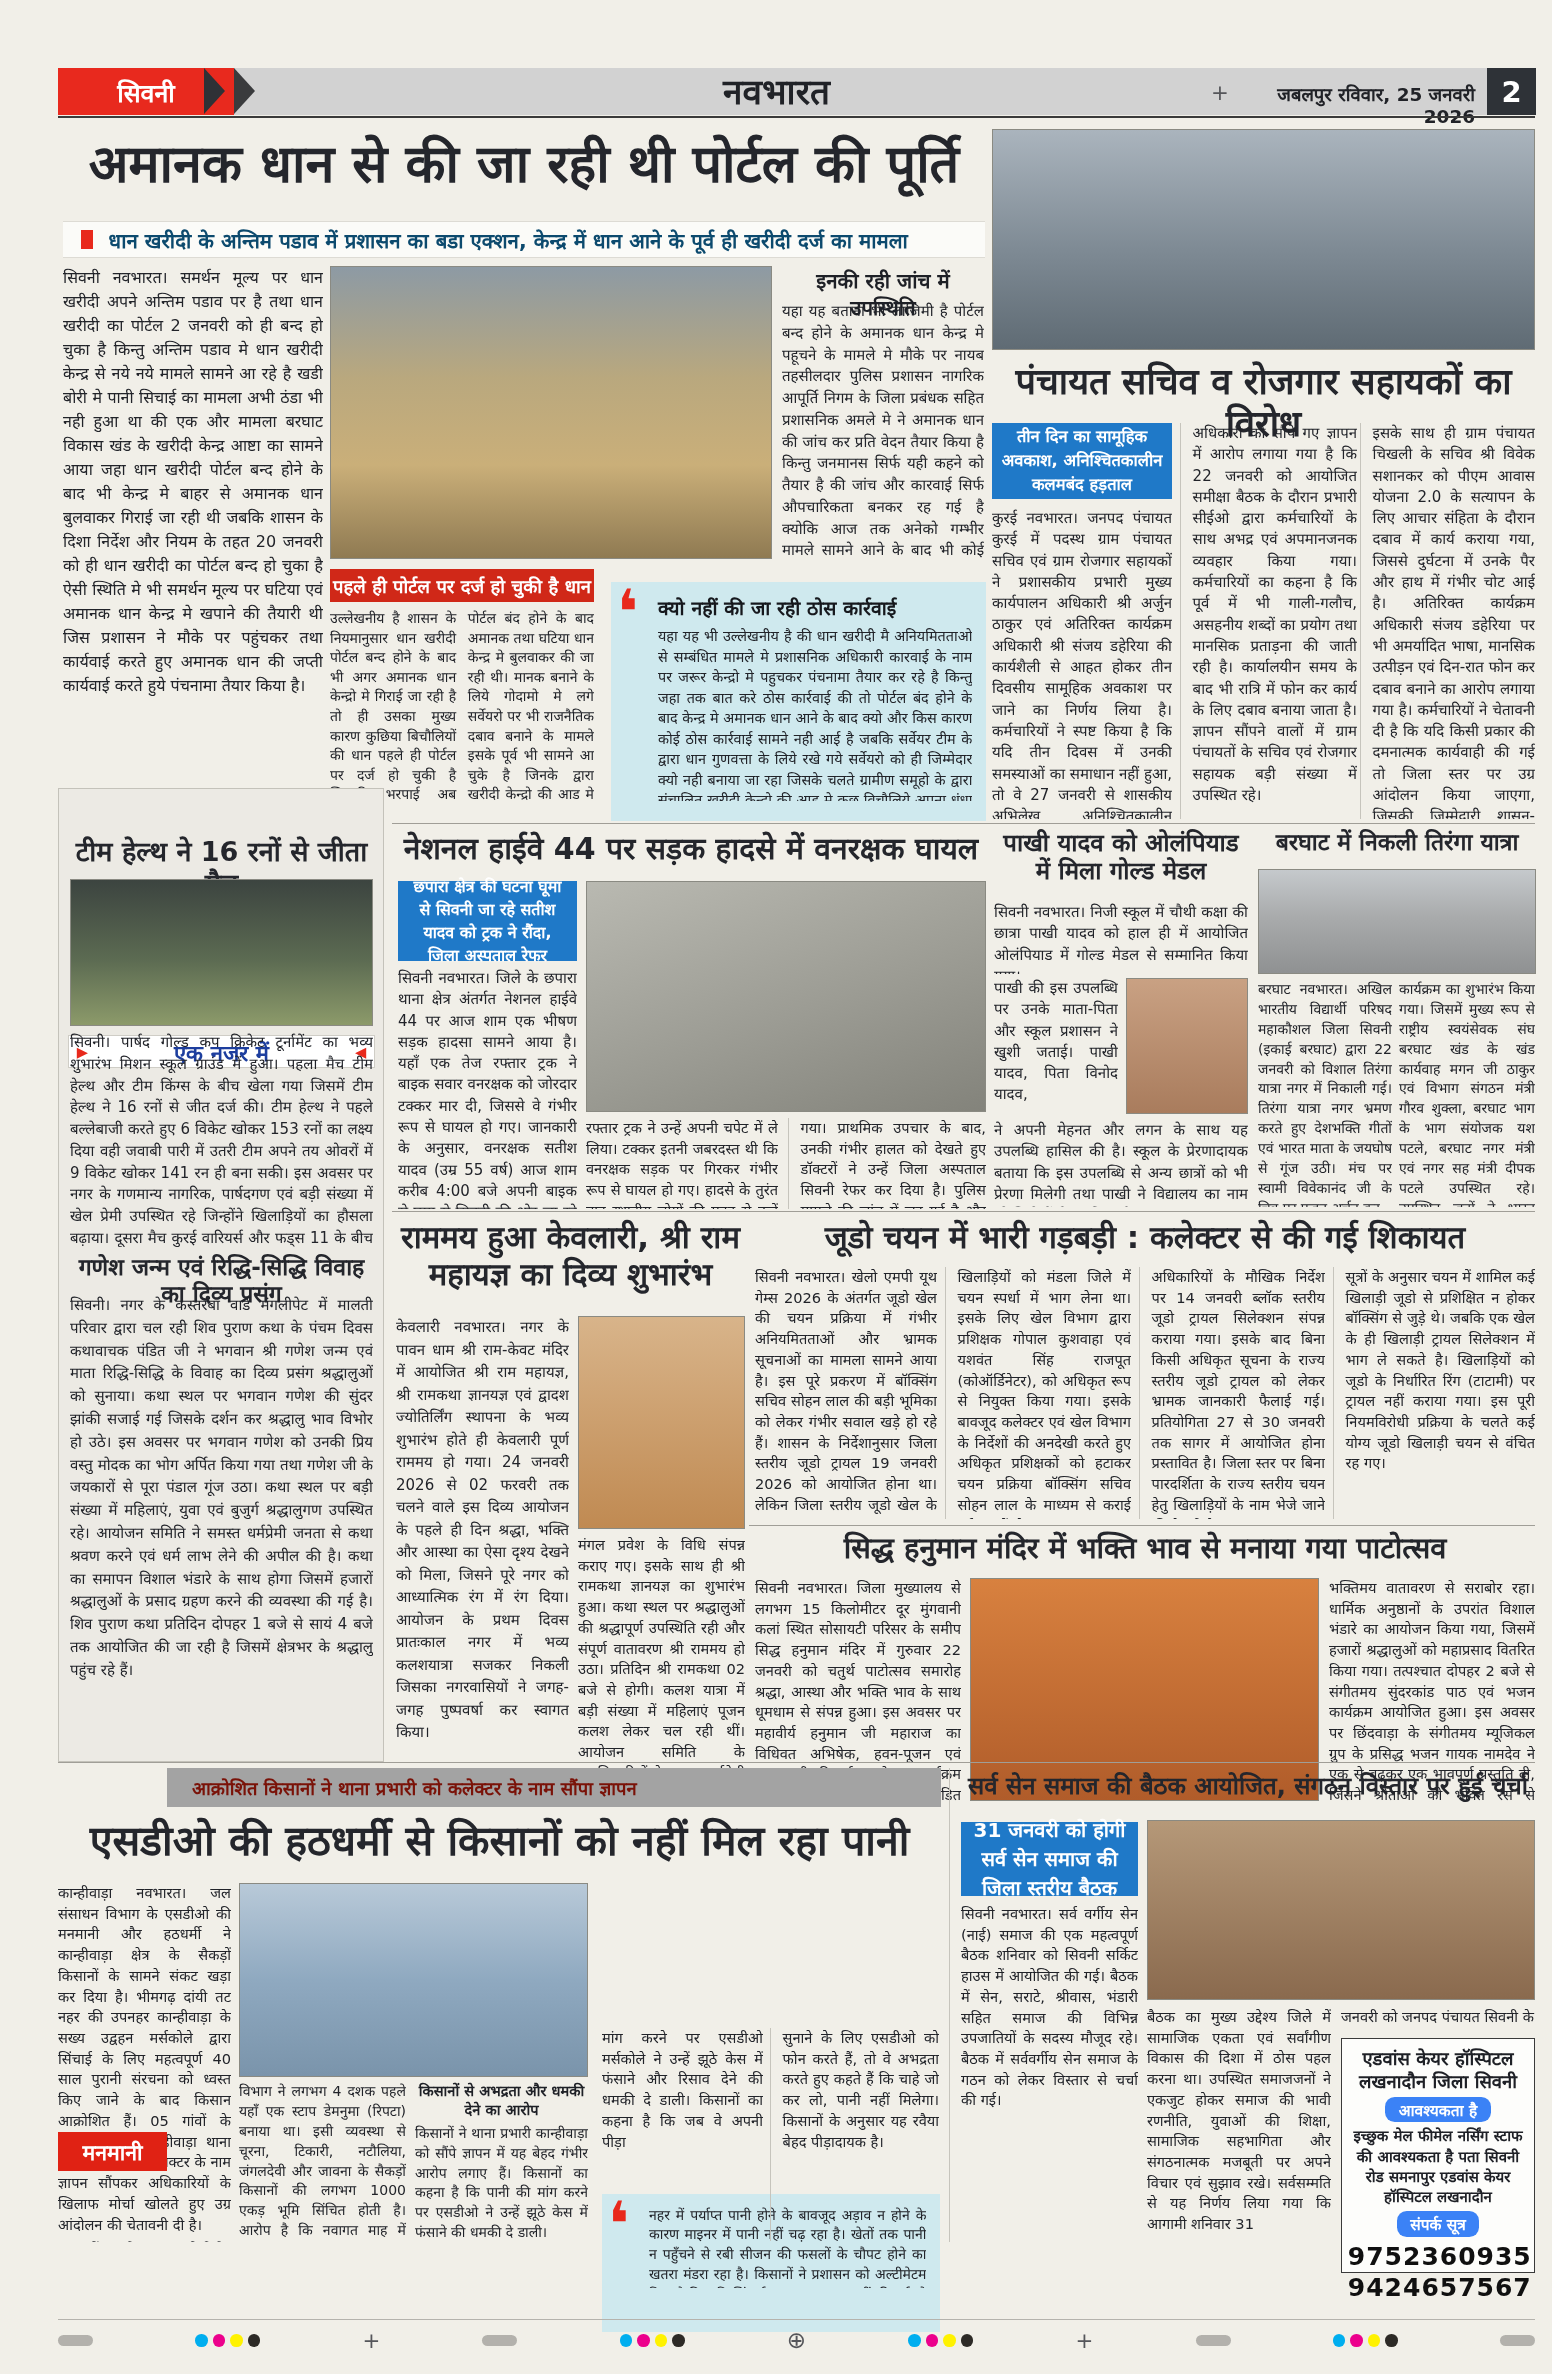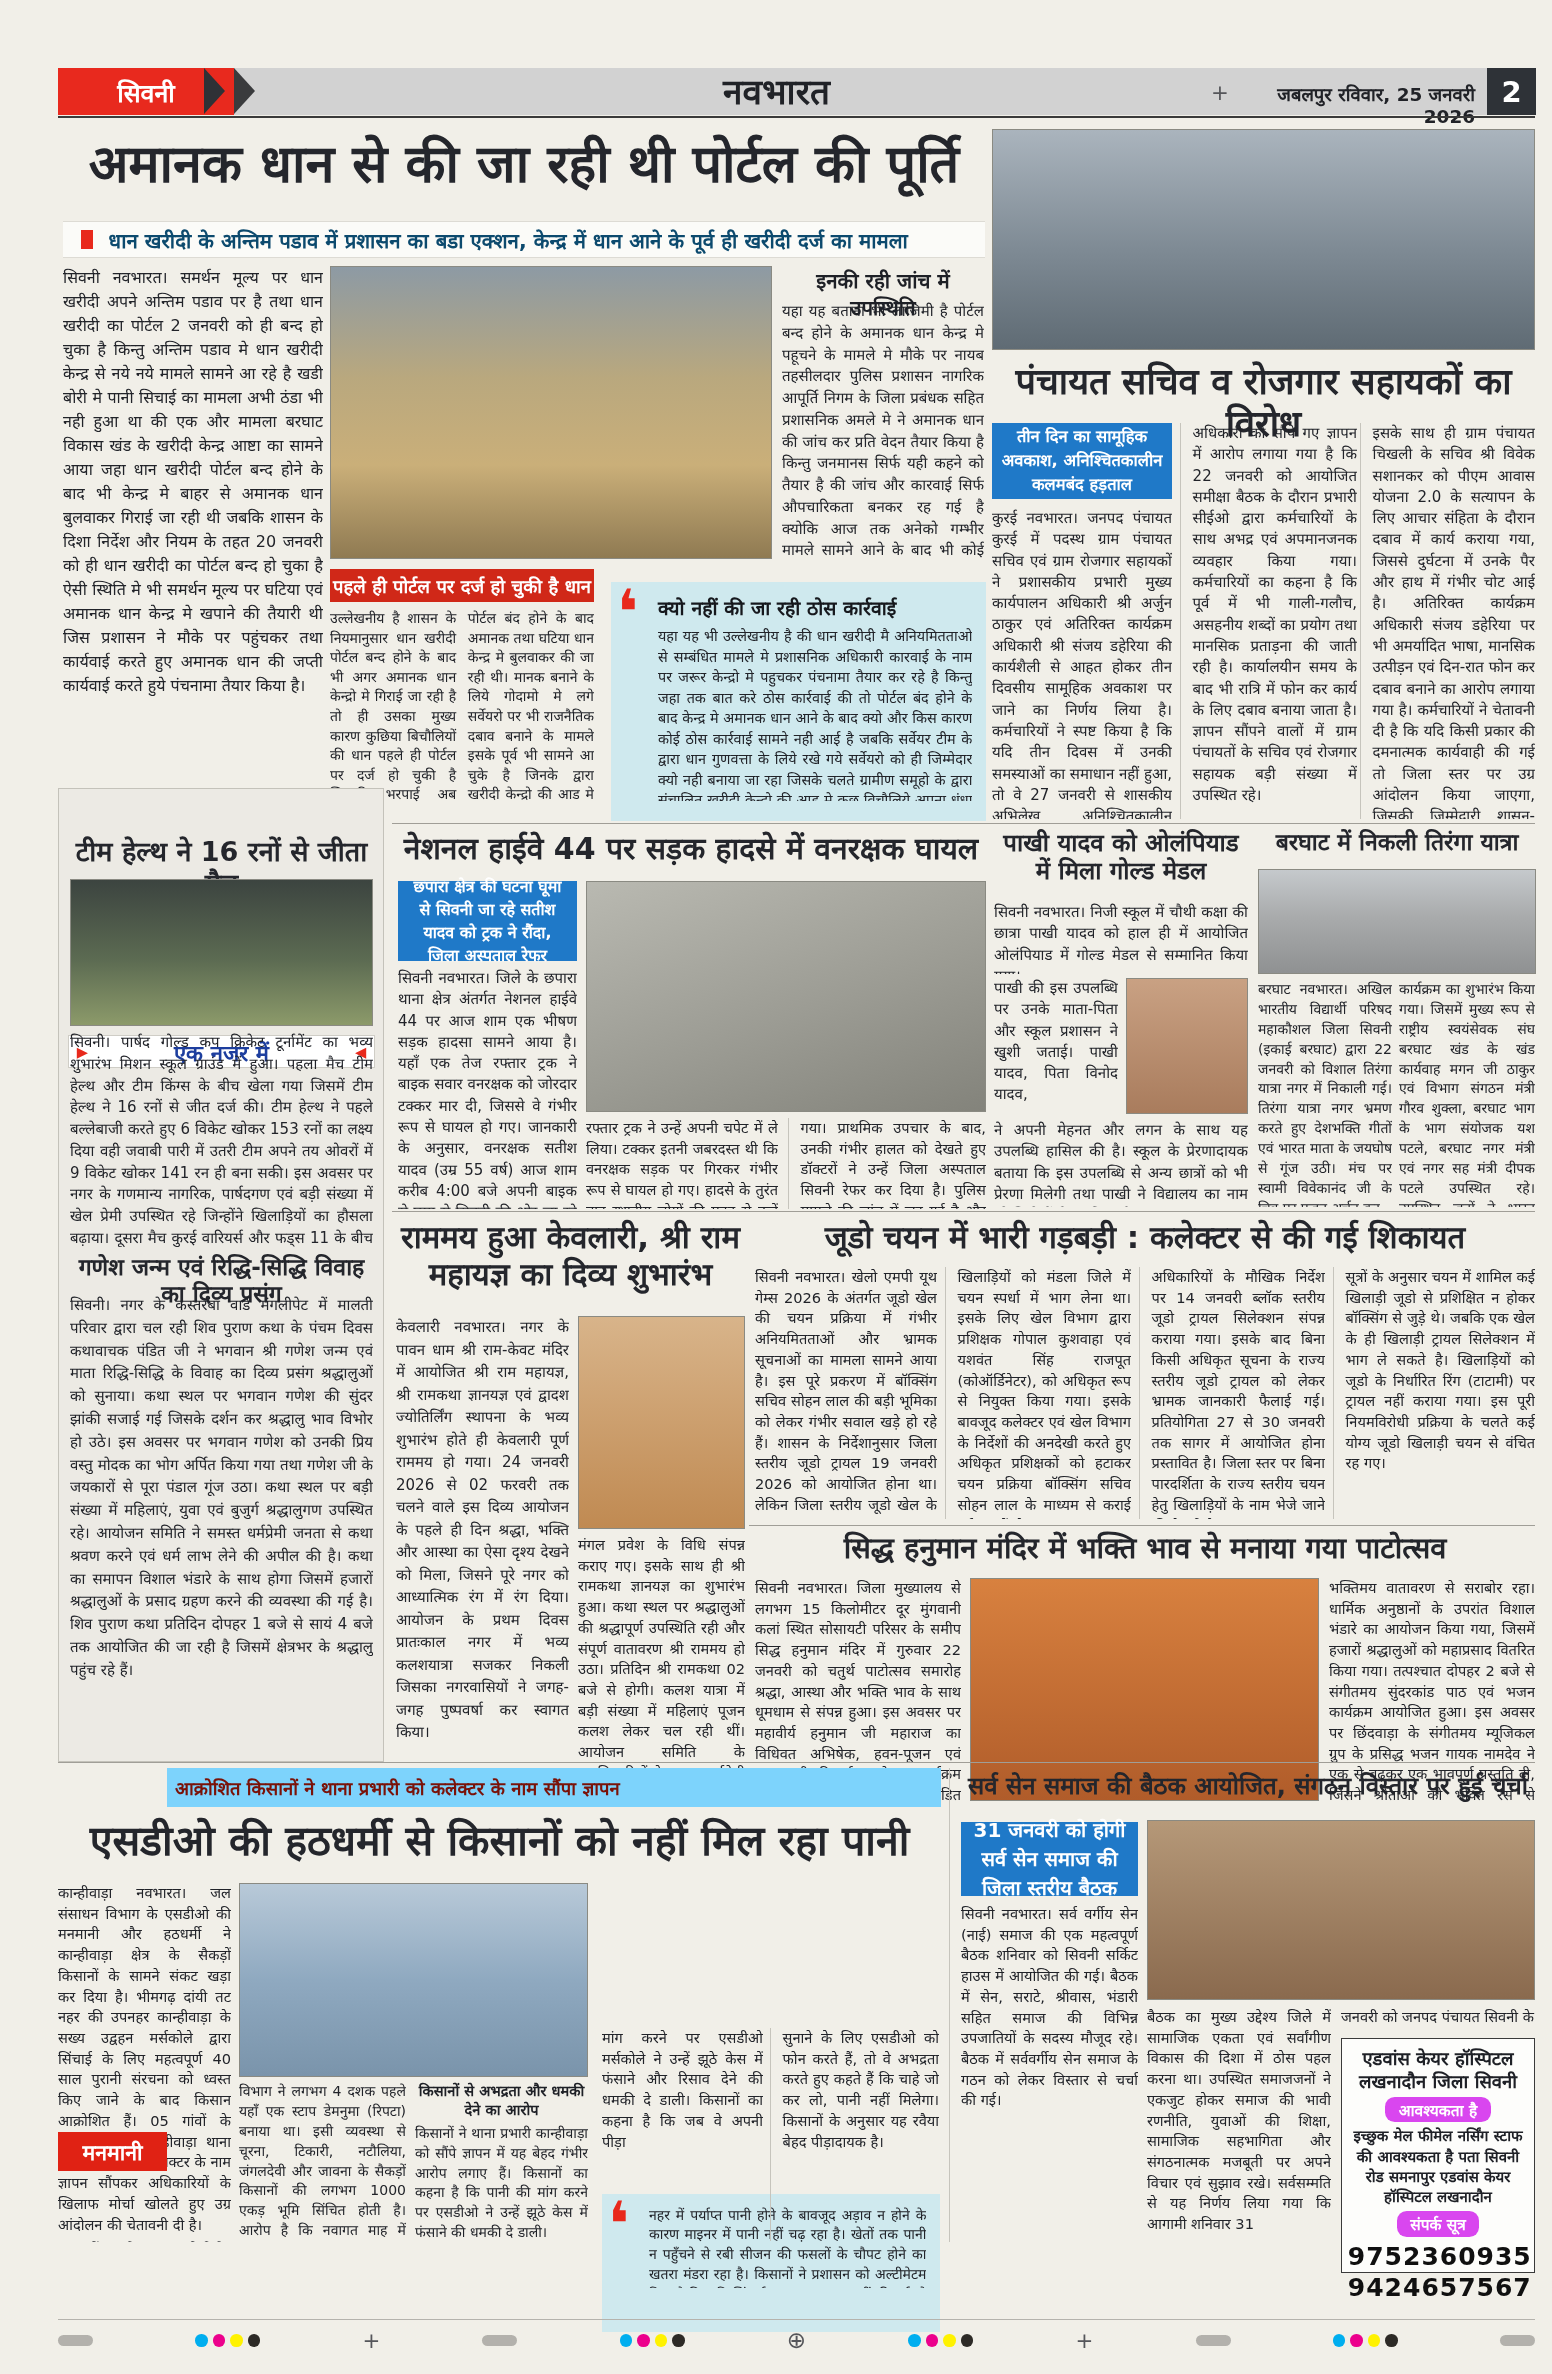--- a/index.html
+++ b/index.html
@@ -24,26 +24,26 @@
   .glancebar:before{content:"▶";color:#e8291c;position:absolute;left:7.8px;font-size:14.6px;}
   .glancebar:after{content:"◀";color:#e8291c;position:absolute;right:7.8px;font-size:14.6px;}
   .locbox{background:#e8291e;color:#fff;font-weight:700;display:flex;align-items:center;justify-content:center;}
   .locbox:after{content:"";position:absolute;right:-21.3px;top:0;border-top:23px solid transparent;
                 border-bottom:23px solid transparent;border-left:21.3px solid #3a3b3d;
                 border-top:23px solid #d2d2d2;border-bottom:23px solid #d2d2d2;}
   .arrow{width:0;height:0;border-top:23px solid transparent;border-bottom:23px solid transparent;
          border-left:21.3px solid #2f3136;}
   .pagebox{background:#2e3237;color:#fff;display:flex;align-items:center;justify-content:center;
            font-weight:700;font-size:29px;}
-  .orangestrip{background:#7dd3fc;color:#7a1208;font-weight:700;display:flex;align-items:center;
-               padding-left:8px;font-size:18.4px;}
+  .orangestrip{background:#a3a3a3;color:#7a1208;font-weight:700;display:flex;align-items:center;
+               padding-left:25px;font-size:18.4px;}
   .striplabel{background:#e02214;color:#fff;font-weight:700;display:flex;align-items:center;
               justify-content:center;font-size:21.3px;position:relative;z-index:2;}
   .adbox{border:1.9px solid #3a3a3a;background:#fdfdfb;text-align:center;padding:7.8px 5.8px;}
-  .adpill{display:inline-block;background:#d946ef;color:#fff;font-weight:700;
+  .adpill{display:inline-block;background:#3b82f6;color:#fff;font-weight:700;
           border-radius:9.7px;padding:1.9px 13.6px;font-size:15.5px;margin:3.9px 0;}
   .phone{font-weight:700;font-size:25px;letter-spacing:1px;color:#101010;line-height:1.25;}
   .footer{display:flex;align-items:center;justify-content:space-between;}
   .pill{width:35px;height:11.6px;border-radius:5.8px;background:#b3b1ac;}
   .dots{display:flex;gap:4.9px;align-items:center;}
   .dot{width:12.6px;height:12.6px;border-radius:50%;}
   .plusmark{color:#55565a;font-size:21.3px;font-weight:400;line-height:1;}
   .target{color:#55565a;font-size:23px;line-height:1;}
   .subheadbar{background:#fbfbf8;border-top:1px solid #dddbd4;border-bottom:1px solid #dddbd4;
               display:flex;align-items:center;}

